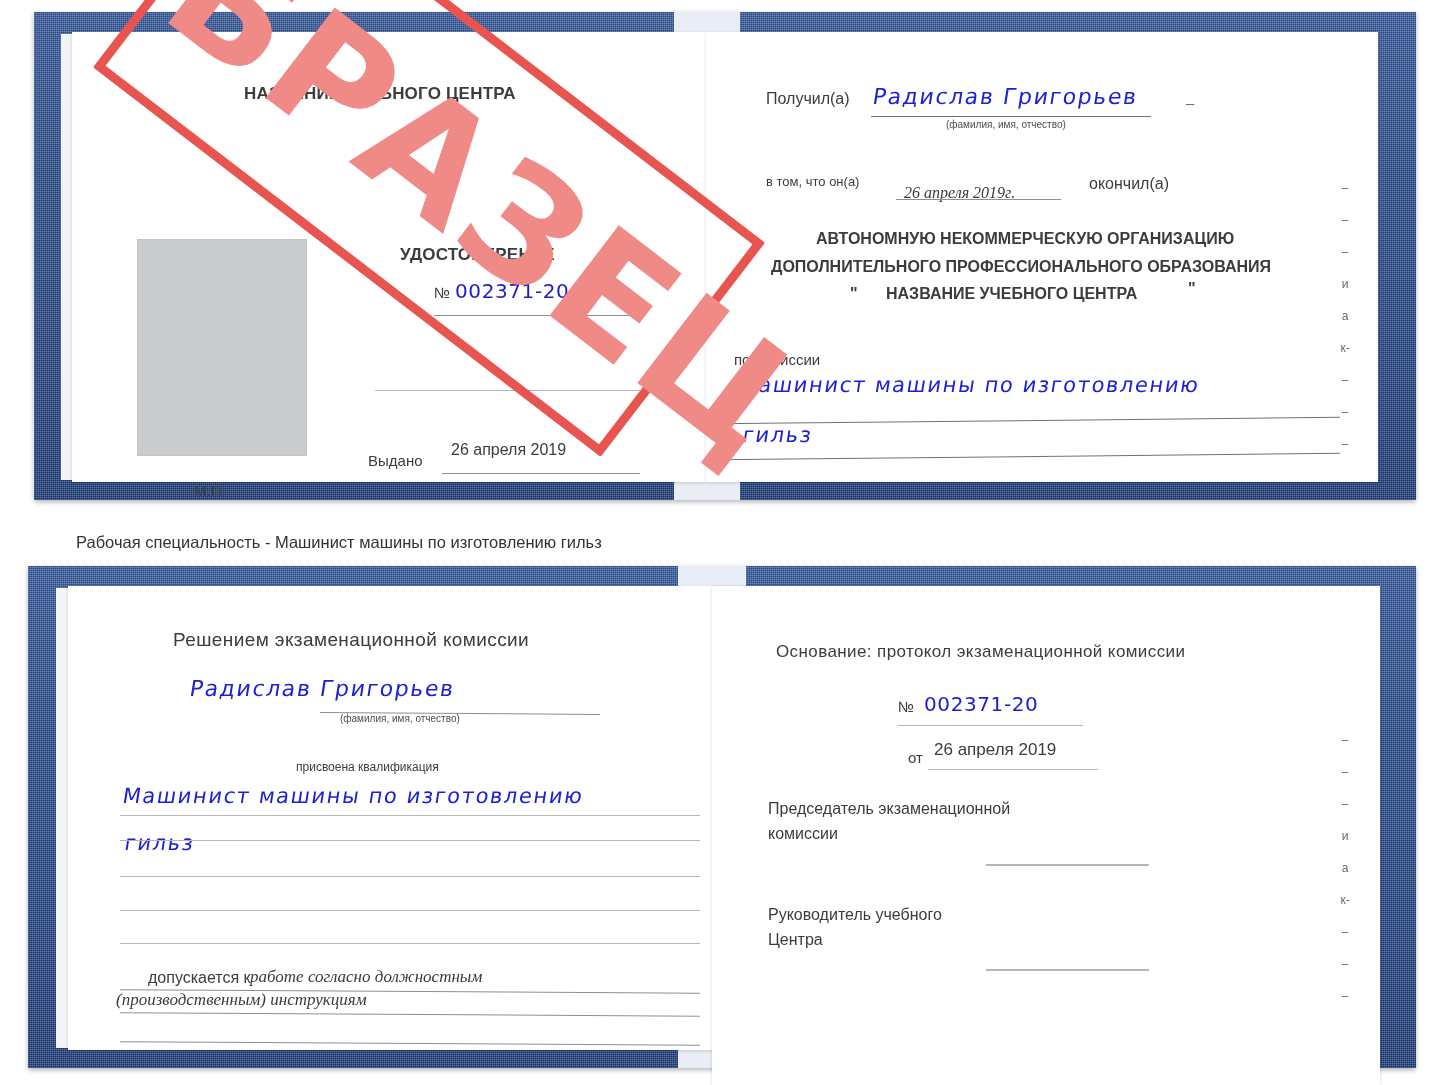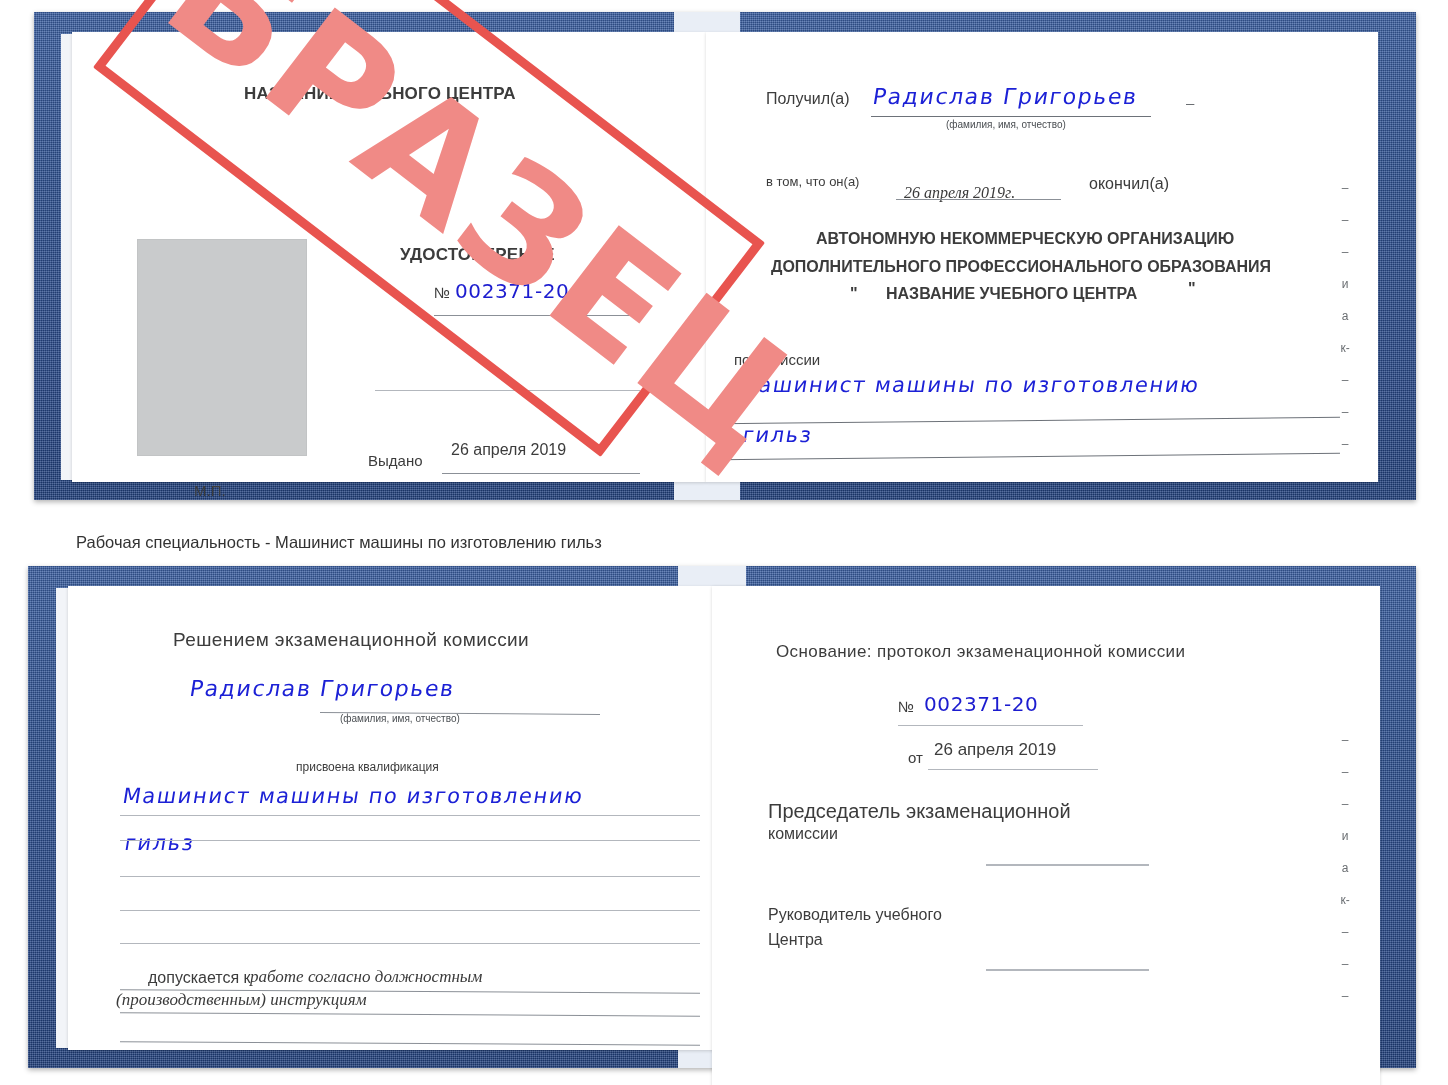--- a/index.html
+++ b/index.html
@@ -274,21 +274,21 @@
     <div class="t" style="left:64px; top:56px; font-size:17px; letter-spacing:.4px;">Основание: протокол экзаменационной комиссии</div>
 
     <div class="t" style="left:186px; top:112px; font-size:15px;">№</div>
     <div class="t ink" style="left:212px; top:107px; font-size:20px;">002371-20</div>
     <div class="rule light" style="left:186px; top:139px; width:185px;"></div>
 
     <div class="t" style="left:196px; top:163px; font-size:15px;">от</div>
     <div class="t" style="left:222px; top:154px; font-size:17px;">26 апреля 2019</div>
     <div class="rule light" style="left:216px; top:183px; width:170px;"></div>
 
-    <div class="t" style="left:56px; top:214px; font-size:20px;">Председатель экзаменационной</div>
+    <div class="t" style="left:56px; top:214px; font-size:16px;">Председатель экзаменационной</div>
     <div class="t" style="left:56px; top:239px; font-size:16px;">комиссии</div>
     <div class="rule light" style="left:274px; top:278px; width:163px; height:2px;"></div>
 
     <div class="t" style="left:56px; top:320px; font-size:16px;">Руководитель учебного</div>
     <div class="t" style="left:56px; top:345px; font-size:16px;">Центра</div>
     <div class="rule light" style="left:274px; top:383px; width:163px; height:2px;"></div>
   </div>
 
   <div class="edge-glyphs" style="left:1306px; top:158px;">
     <span>–</span>

